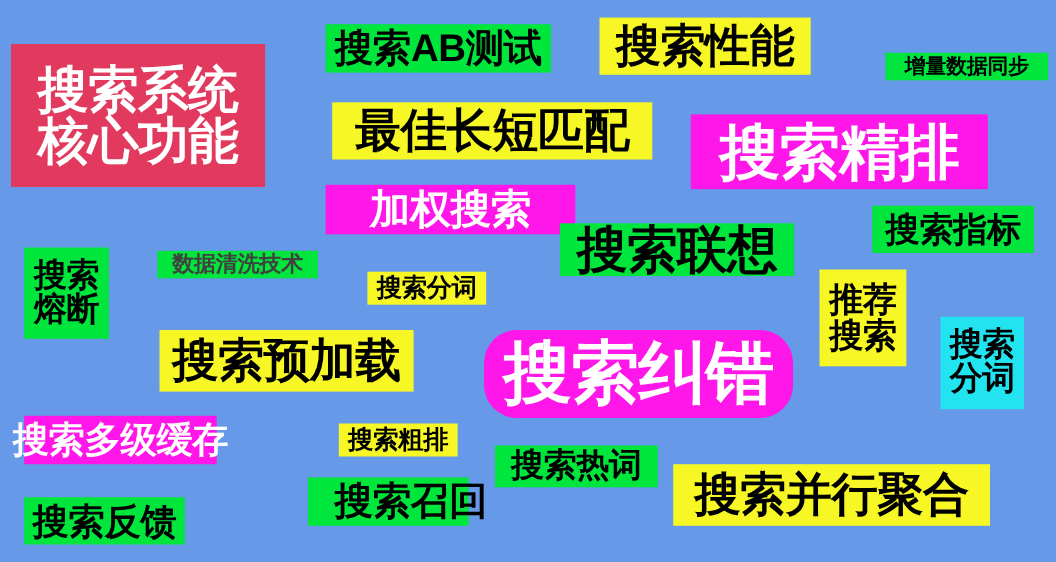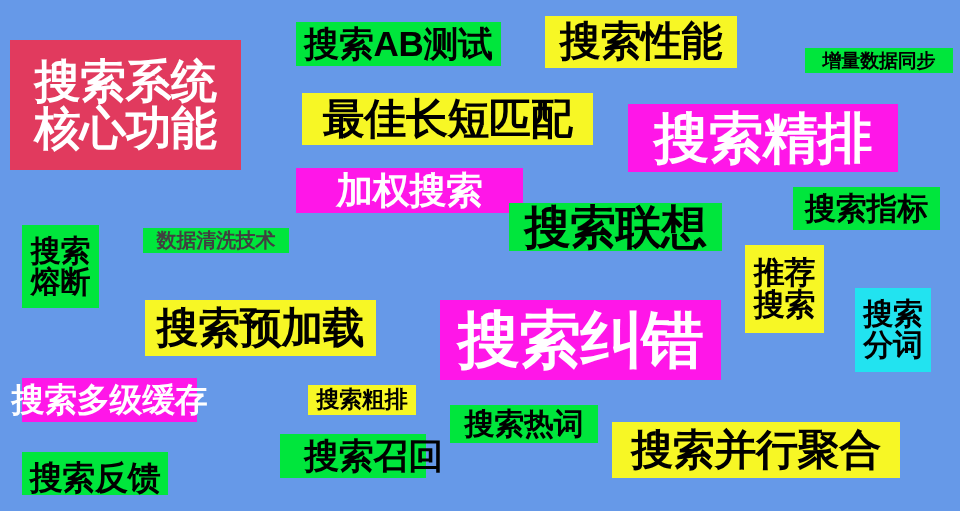--- a/index.html
+++ b/index.html
@@ -41,23 +41,24 @@
     <div class="word" style="left: 296px; top: 22px; width: 205px; height: 44px; background: rgb(0, 230, 60); color: rgb(0, 0, 0); font-size: 35px;"><span class="ln">搜索AB测试</span></div>
     <div class="word" style="left: 545px; top: 16px; width: 192px; height: 52px; background: rgb(247, 247, 37); color: rgb(0, 0, 0); font-size: 41px;"><span class="ln">搜索性能</span></div>
     <div class="word" style="left: 805px; top: 48px; width: 148px; height: 25px; background: rgb(0, 230, 60); color: rgb(0, 0, 0); font-size: 19px;"><span class="ln">增量数据同步</span></div>
     <div class="word" style="left: 302px; top: 93px; width: 291px; height: 52px; background: rgb(247, 247, 37); color: rgb(0, 0, 0); font-size: 42px;"><span class="ln">最佳长短匹配</span></div>
     <div class="word" style="left: 628px; top: 104px; width: 270px; height: 68px; background: rgb(255, 22, 232); color: rgb(255, 255, 255); font-size: 55px;"><span class="ln">搜索精排</span></div>
     <div class="word" style="left: 296px; top: 168px; width: 227px; height: 45px; background: rgb(255, 22, 232); color: rgb(255, 255, 255); font-size: 37px;"><span class="ln">加权搜索</span></div>
     <div class="word" style="left: 793px; top: 187px; width: 147px; height: 43px; background: rgb(0, 230, 60); color: rgb(0, 0, 0); font-size: 31px;"><span class="ln">搜索指标</span></div>
     <div class="word" style="left: 22px; top: 225px; width: 77px; height: 83px; background: rgb(0, 230, 60); color: rgb(0, 0, 0); font-size: 30px;"><span class="ln">搜索</span><span class="ln">熔断</span></div>
     <div class="word" style="left: 143px; top: 228px; width: 146px; height: 25px; background: rgb(0, 230, 60); color: #404040; font-size: 20px;"><span class="ln">数据清洗技术</span></div>
     <div class="word" style="left: 509px; top: 203px; width: 213px; height: 48px; background: rgb(0, 230, 60); color: rgb(0, 0, 0); font-size: 46px;"><span class="ln">搜索联想</span></div>
+    <div class="word" style="left: 334px; top: 247px; width: 108px; height: 30px; background: rgb(247, 247, 37); color: rgb(0, 0, 0); font-size: 23px;"><span class="ln">搜索分词</span></div>
     <div class="word" style="left: 745px; top: 245px; width: 79px; height: 88px; background: rgb(247, 247, 37); color: rgb(0, 0, 0); font-size: 31px;"><span class="ln">推荐</span><span class="ln">搜索</span></div>
     <div class="word" style="left: 855px; top: 288px; width: 76px; height: 84px; background: rgb(34, 227, 240); color: rgb(0, 0, 0); font-size: 30px;"><span class="ln">搜索</span><span class="ln">分词</span></div>
     <div class="word" style="left: 145px; top: 300px; width: 231px; height: 56px; background: rgb(247, 247, 37); color: rgb(0, 0, 0); font-size: 42px;"><span class="ln">搜索预加载</span></div>
-    <div class="word" style="left: 440px; top: 300px; width: 281px; height: 80px; background: rgb(255, 22, 232); color: rgb(255, 255, 255); font-size: 62px;"><span class="ln">搜索纠错</span></div>
+    <div class="word" style="left: 440px; top: 300px; width: 281px; height: 80px; background: rgb(255, 22, 232); color: rgb(255, 255, 255); font-size: 62px; border-radius: 30px;"><span class="ln">搜索纠错</span></div>
     <div class="word" style="left: 22px; top: 378px; width: 175px; height: 44px; background: rgb(255, 22, 232); color: rgb(255, 255, 255); font-size: 33px;"><span class="ln">搜索多级缓存</span></div>
     <div class="word" style="left: 308px; top: 385px; width: 108px; height: 30px; background: rgb(247, 247, 37); color: rgb(0, 0, 0); font-size: 23px; align-items: center;"><span class="ln">搜索粗排</span></div>
     <div class="word" style="left: 450px; top: 405px; width: 148px; height: 38px; background: rgb(0, 230, 60); color: rgb(0, 0, 0); font-size: 30px;"><span class="ln">搜索热词</span></div>
     <div class="word" style="left: 612px; top: 422px; width: 288px; height: 56px; background: rgb(247, 247, 37); color: rgb(0, 0, 0); font-size: 42px;"><span class="ln">搜索并行聚合</span></div>
     <div class="word" style="left: 280px; top: 434px; width: 146px; height: 44px; background: rgb(0, 230, 60); color: rgb(0, 0, 0); font-size: 35px; padding-left: 41px;"><span class="ln">搜索召回</span></div>
-    <div class="word" style="left: 22px; top: 452px; width: 146px; height: 43px; background: rgb(0, 230, 60); color: rgb(0, 0, 0); font-size: 33px; justify-content: flex-end;"><span class="ln">搜索反馈</span></div>
+    <div class="word" style="left: 22px; top: 452px; width: 146px; height: 43px; background: rgb(0, 230, 60); color: rgb(0, 0, 0); font-size: 33px;"><span class="ln">搜索反馈</span></div>
   </div>
 
 </body></html>

